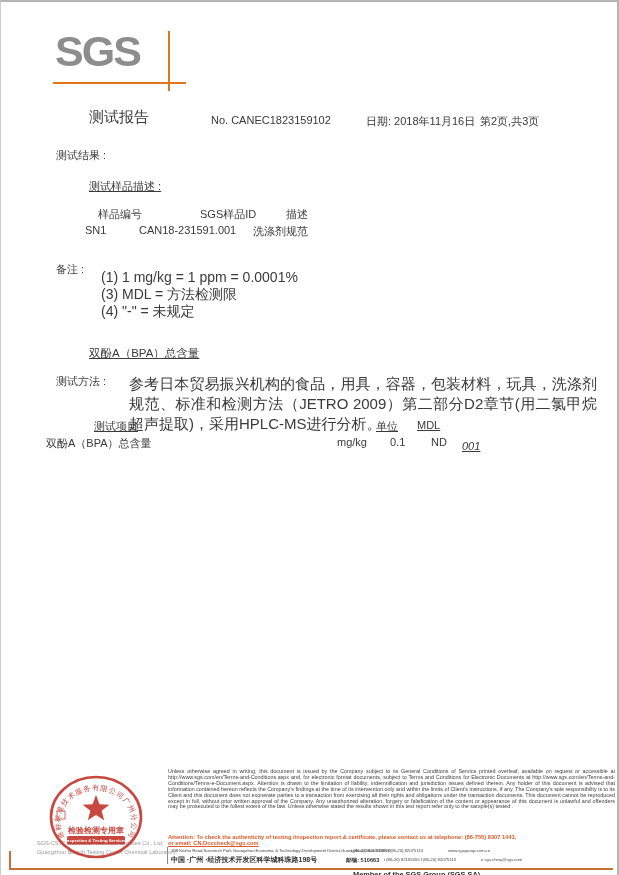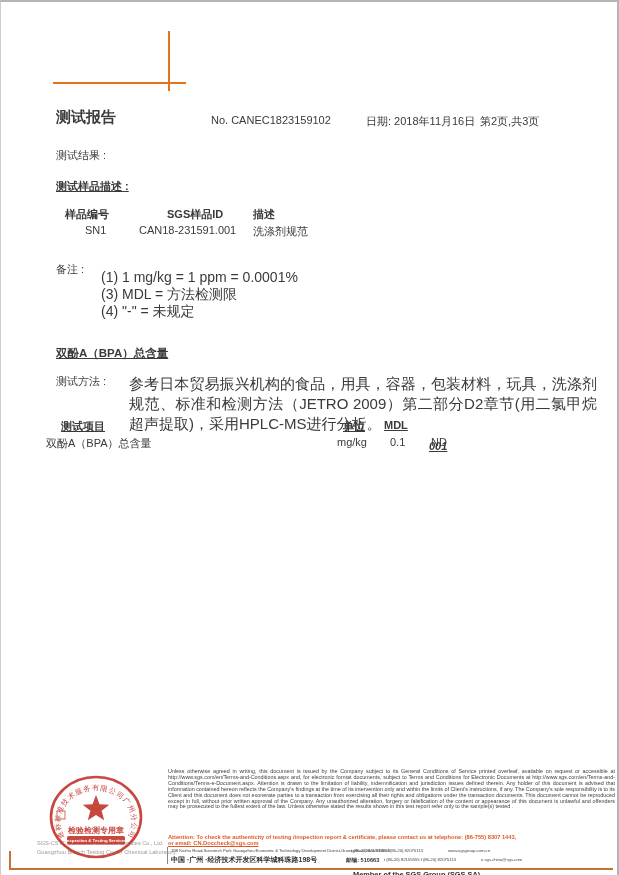--- a/index.html
+++ b/index.html
@@ -2,41 +2,42 @@
 <html><head>
 <meta charset="utf-8">
 <style>
   html,body{margin:0;padding:0;background:#ffffff;}
   body{width:619px;height:875px;position:relative;font-family:"Liberation Sans","DejaVu Sans",sans-serif;color:#3a3a3a;}
   .page{position:absolute;left:0;top:0;width:619px;height:875px;background:#fff;
         border-top:2px solid #b5b5b5;border-left:1px solid #cdcdcd;border-right:2px solid #b5b5b5;
         box-sizing:border-box;overflow:hidden;}
   .abs{position:absolute;white-space:nowrap;}
   .fs11{font-size:11px;}
-  .b{font-weight:bold;}
+  .b{font-weight:normal;margin-left:33px;}
   .u{text-decoration:underline;}
   .logo-text{font-size:43px;font-weight:800;color:#8d8d8d;letter-spacing:-2px;line-height:1;}
   .oline{background:#e0751c;}
   .note-block{line-height:17.2px;font-size:14px;}
   .method{width:468px;white-space:normal;line-height:20px;font-size:15px;text-align:justify;margin-left:8px;}
   .disc{width:447px;white-space:normal;font-size:5.4px;line-height:5.9px;text-align:justify;color:#3f3f3f;}
   .attn{font-size:5.7px;line-height:6.2px;font-weight:bold;color:#dd5a28;}
   .tiny{font-size:4.4px;color:#4a4a4a;letter-spacing:-0.1px;}
   .cnaddr{font-size:7px;color:#2f2f2f;font-weight:bold;}
   .company{font-size:5.6px;line-height:9px;color:#9a9a9a;white-space:nowrap;}
   .member{font-size:7.4px;font-weight:600;color:#333;}
   .sep{background:#888;}
   .frule{background:#c87137;}
   .it{font-style:italic;}
 </style>
 </head>
 <body>
 
 <div class="page">
 
+  <div class="abs logo-text" style="left:54px;top:28px;">SGS</div>
   <div class="abs oline" style="left:52px;top:80px;width:133px;height:2px;"></div>
   <div class="abs oline" style="left:167px;top:29px;width:2px;height:60px;"></div>
 
   <div class="abs b" style="left:55px;top:106px;font-size:15px;">测试报告</div>
   <div class="abs fs11" style="left:210px;top:112px;">No. CANEC1823159102</div>
   <div class="abs fs11" style="left:365px;top:112px;">日期: 2018年11月16日</div>
   <div class="abs fs11" style="left:479px;top:112px;">第2页,共3页</div>
 
   <div class="abs fs11" style="left:55px;top:146px;">测试结果 :</div>
 

